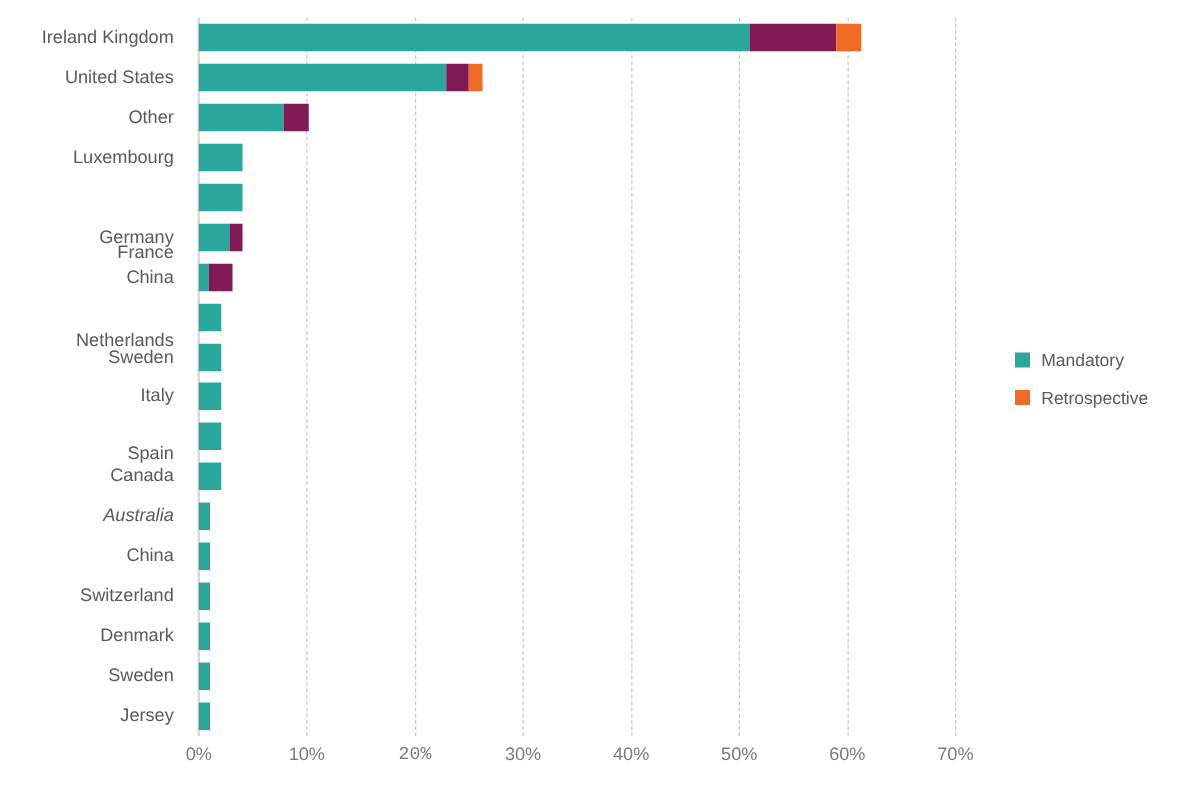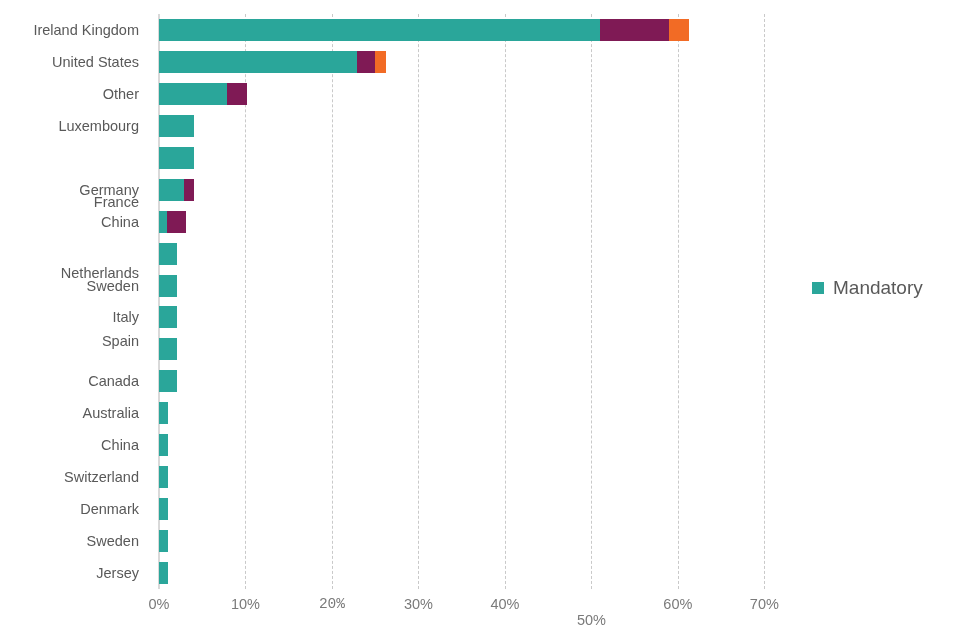--- a/index.html
+++ b/index.html
@@ -106,44 +106,44 @@
     align-items: center;
     height: 30px;
   }
   .legend-swatch {
     width: 12px;
     height: 12px;
     margin-right: 9px;
     flex: 0 0 auto;
   }
   .legend-text {
-    font-size: 19px;
+    font-size: 14px;
     color: #595959;
     white-space: nowrap;
   }
 </style>
 </head>
 <body>
 
 <div id="chart-root">
 
   <div id="ylabels">
       <div class="ylabel" style="top: 4.97222px;">Ireland Kingdom</div>
       <div class="ylabel" style="top: 36.9167px;">United States</div>
       <div class="ylabel" style="top: 68.8611px;">Other</div>
       <div class="ylabel" style="top: 100.806px;">Luxembourg</div>
       <div class="ylabel" style="top: 132.75px; margin-top: 44px;">France</div>
       <div class="ylabel" style="top: 164.694px;">Germany</div>
       <div class="ylabel" style="top: 196.639px;">China</div>
       <div class="ylabel" style="top: 228.583px; margin-top: 19px;">Netherlands</div>
       <div class="ylabel" style="top: 260.528px;">Sweden</div>
       <div class="ylabel" style="top: 292.472px;">Italy</div>
-      <div class="ylabel" style="top: 316px;">Spain</div>
+      <div class="ylabel" style="top: 338px;">Spain</div>
       <div class="ylabel" style="top: 356.361px;">Canada</div>
-      <div class="ylabel" style="top: 388.306px;">Australia</div>
+      <div class="ylabel" style="top: 388.306px; font-style: italic;">Australia</div>
       <div class="ylabel" style="top: 420.25px;">China</div>
       <div class="ylabel" style="top: 452.194px;">Switzerland</div>
       <div class="ylabel" style="top: 484.139px;">Denmark</div>
       <div class="ylabel" style="top: 516.083px;">Sweden</div>
       <div class="ylabel" style="top: 548.028px;">Jersey</div>
     </div>
 
   <div id="plot">
     <div id="axis-line"></div>
   <div class="gridline" style="left: 86.4789px;"></div>
@@ -215,25 +215,29 @@
         <div class="seg" style="left: 0px; width: 8.64789px; background: rgb(42, 166, 154);"></div>
       </div>
     </div>
 
   <div id="xlabels">
       <div class="xlabel" style="left: 0px;">0%</div>
       <div class="xlabel" style="left: 86.4789px; text-align: center;">10%</div>
       <div class="xlabel" style="left: 172.958px; font-family: Liberation Mono, monospace;">20%</div>
       <div class="xlabel" style="left: 259.437px;">30%</div>
       <div class="xlabel" style="left: 345.915px;">40%</div>
-      <div class="xlabel" style="left: 432.394px; margin-top: 16px;">50%</div>
+      <div class="xlabel" style="left: 432.394px;">50%</div>
       <div class="xlabel" style="left: 518.873px;">60%</div>
       <div class="xlabel" style="left: 605.352px;">70%</div>
     </div>
 
   <div id="legend">
       <div class="legend-item">
         <span class="legend-swatch" style="background: rgb(42, 166, 154);"></span>
         <span class="legend-text">Mandatory</span>
       </div>
+      <div class="legend-item">
+        <span class="legend-swatch" style="background: rgb(242, 107, 37);"></span>
+        <span class="legend-text">Retrospective</span>
+      </div>
     </div>
 
 </div>
 
 </body></html>

